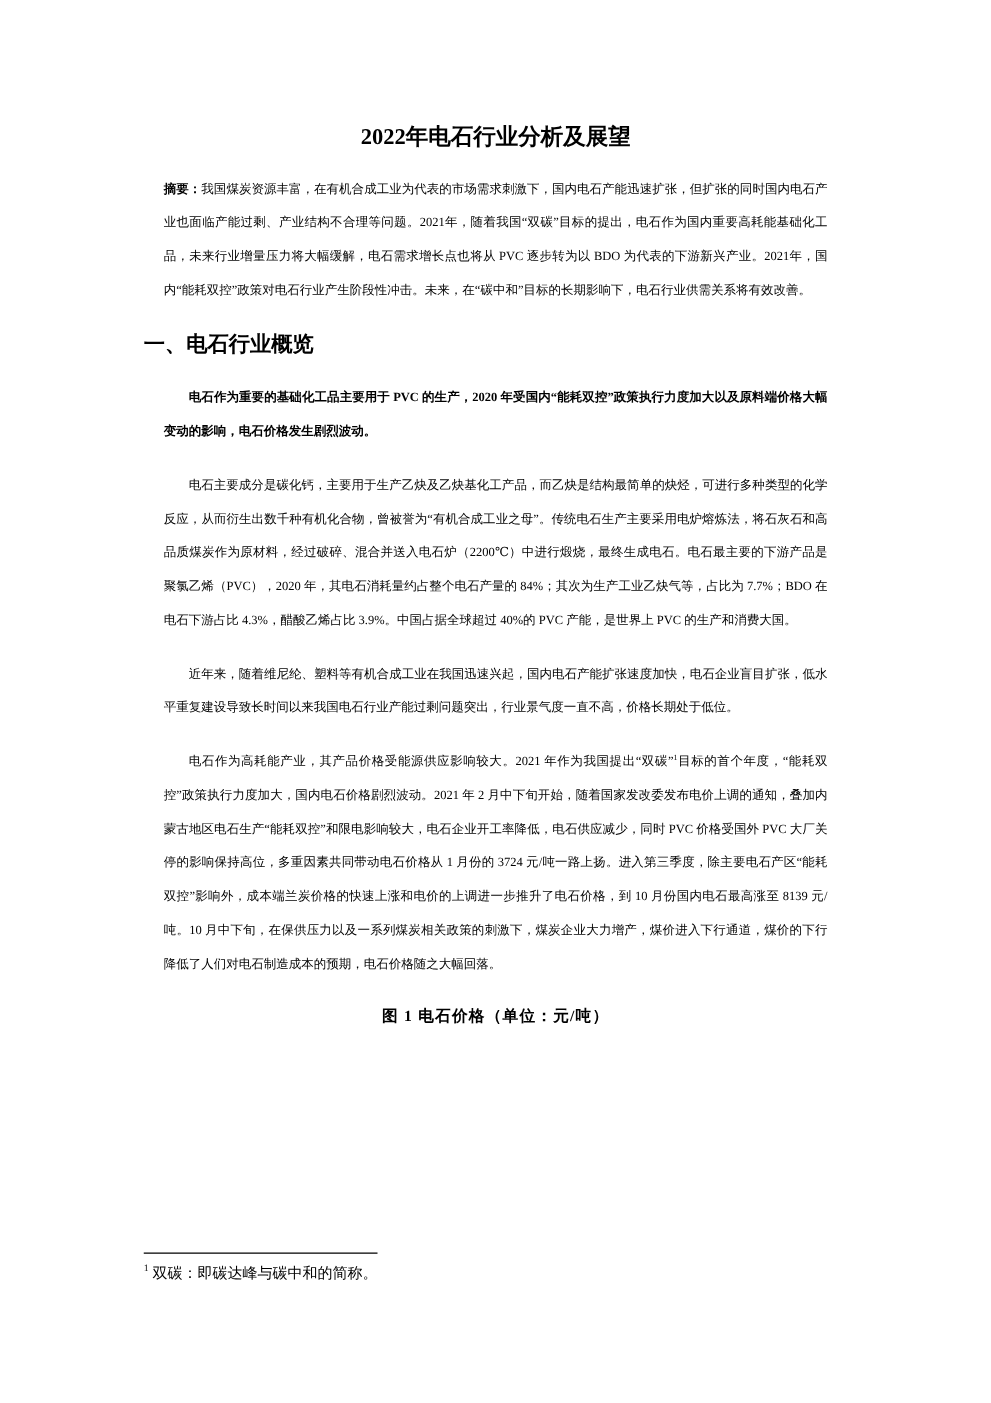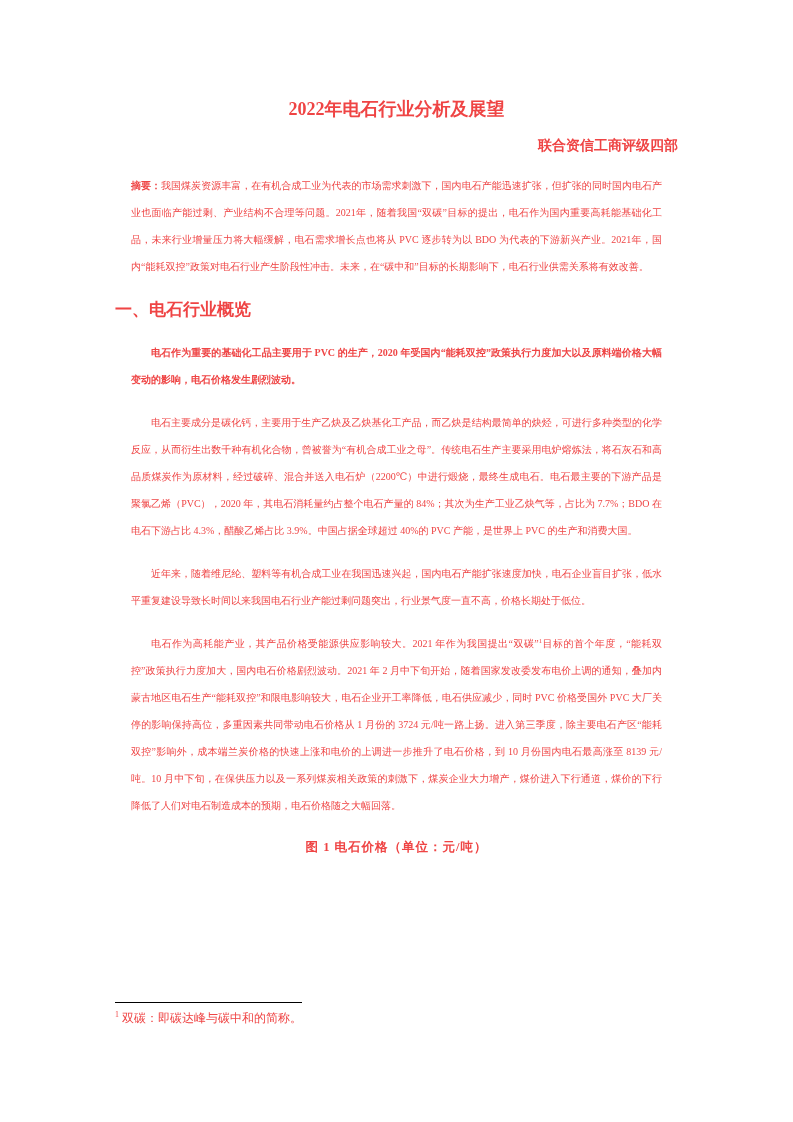--- a/index.html
+++ b/index.html
@@ -5,21 +5,21 @@
   html,body{
     margin:0;
     padding:0;
     background:#ffffff;
   }
   .page{
     position:relative;
     width:793px;
     height:1086px;
     background:#ffffff;
-    color:#ef4444;
+    color:#000000;
     font-family:"Liberation Serif","DejaVu Serif",serif;
     box-sizing:border-box;
     padding:96px 115px 0 115px;
     overflow:hidden;
   }
   .title{
     font-size:18px;
     font-weight:bold;
     text-align:center;
     margin:0 0 14px 0;
@@ -76,21 +76,20 @@
     line-height:0;
   }
 </style>
 </head>
 <body>
 
 <div class="page">
 
   <h1 class="title">2022年电石行业分析及展望</h1>
 
-  <div class="author">联合资信工商评级四部</div>
 
   <p class="para"><span class="abstract-label">摘要：</span><span>我国煤炭资源丰富，在有机合成工业为代表的市场需求刺激下，国内电石产能迅速扩张，但扩张的同时国内电石产业也面临产能过剩、产业结构不合理等问题。2021年，随着我国“双碳”目标的提出，电石作为国内重要高耗能基础化工品，未来行业增量压力将大幅缓解，电石需求增长点也将从 PVC 逐步转为以 BDO 为代表的下游新兴产业。2021年，国内“能耗双控”政策对电石行业产生阶段性冲击。未来，在“碳中和”目标的长期影响下，电石行业供需关系将有效改善。</span></p>
 
   <h2 class="heading">一、电石行业概览</h2>
 
   <p class="para indent lead">电石作为重要的基础化工品主要用于 PVC 的生产，2020 年受国内“能耗双控”政策执行力度加大以及原料端价格大幅变动的影响，电石价格发生剧烈波动。</p>
 
   <p class="para indent">电石主要成分是碳化钙，主要用于生产乙炔及乙炔基化工产品，而乙炔是结构最简单的炔烃，可进行多种类型的化学反应，从而衍生出数千种有机化合物，曾被誉为“有机合成工业之母”。传统电石生产主要采用电炉熔炼法，将石灰石和高品质煤炭作为原材料，经过破碎、混合并送入电石炉（2200℃）中进行煅烧，最终生成电石。电石最主要的下游产品是聚氯乙烯（PVC），2020 年，其电石消耗量约占整个电石产量的 84%；其次为生产工业乙炔气等，占比为 7.7%；BDO 在电石下游占比 4.3%，醋酸乙烯占比 3.9%。中国占据全球超过 40%的 PVC 产能，是世界上 PVC 的生产和消费大国。</p>
 
   <p class="para indent">近年来，随着维尼纶、塑料等有机合成工业在我国迅速兴起，国内电石产能扩张速度加快，电石企业盲目扩张，低水平重复建设导致长时间以来我国电石行业产能过剩问题突出，行业景气度一直不高，价格长期处于低位。</p>

